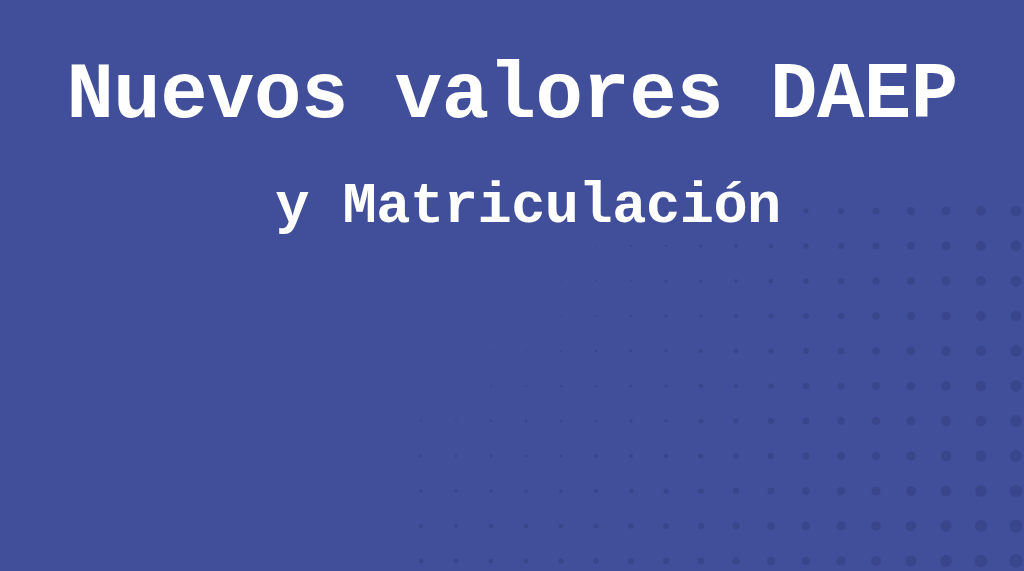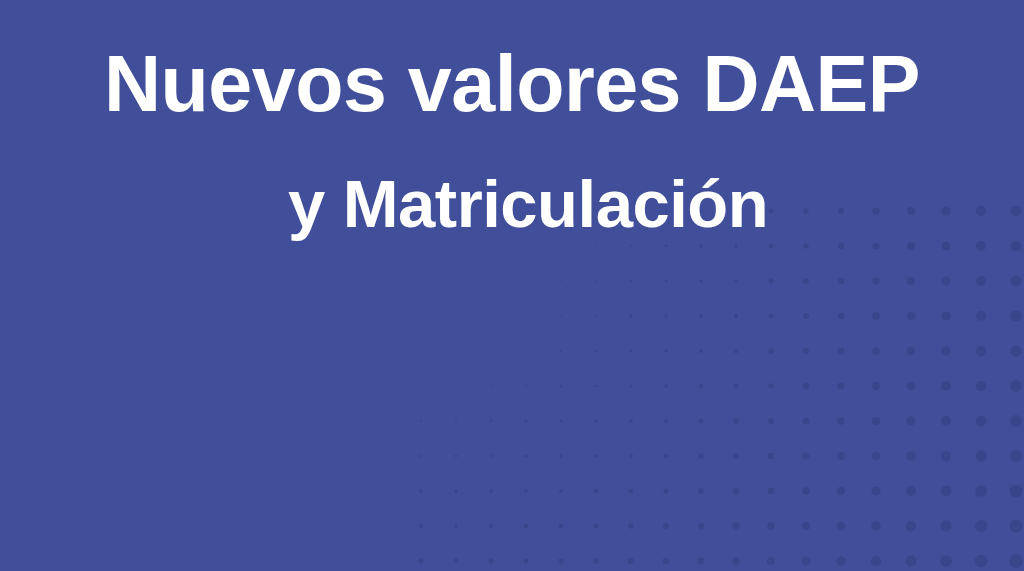--- a/index.html
+++ b/index.html
@@ -32,38 +32,39 @@
 
   
   #title-block {
     position: absolute;
     inset: 0;
     z-index: 2;
     display: flex;
     flex-direction: column;
     align-items: center;
     justify-content: flex-start;
-    padding-top: 20px;
+    padding-top: 32px;
     box-sizing: border-box;
+    font-family: Liberation Mono, monospace;
   }
 
   .title-line {
     color: #FFFFFF;
     font-weight: 700;
     font-size: 79px;
     line-height: 1.63;
     letter-spacing: -0.5px;
     white-space: nowrap;
     text-align: center;
     margin: 0;
     user-select: none;
   }
 
   .title-line.line-1 { font-size: 79px; }
-  .title-line.line-2 { font-size: 67px; margin-left: 32px; }
+  .title-line.line-2 { font-size: 57px; margin-left: 32px; }
   .title-line.line-3 { font-size: 79px; }
 </style>
 </head>
 <body>
 
 <div id="banner">
 
   <div id="dot-layer">
     <svg id="dot-svg" viewBox="0 0 1024 571" xmlns="http://www.w3.org/2000/svg" aria-hidden="true">
         <circle cx="1016.0" cy="561.0" r="6.81" fill="#39468C"></circle>

